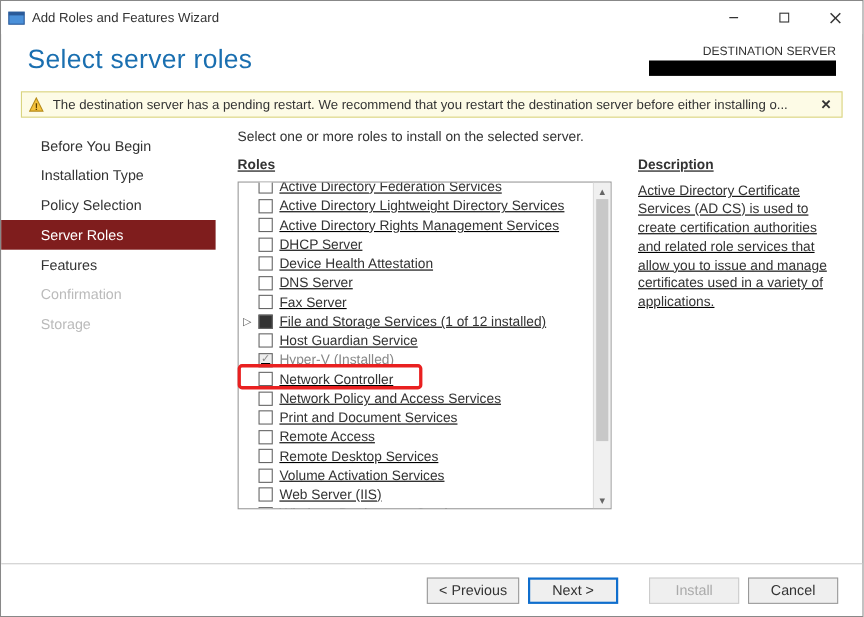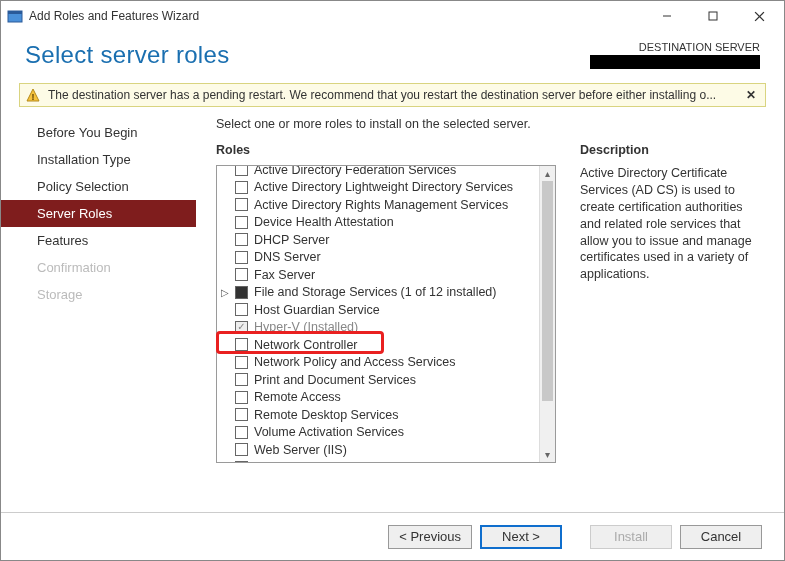--- a/index.html
+++ b/index.html
@@ -131,20 +131,21 @@
       padding-right: 20px;
     }
     .intro {
       font-size: 12.5px;
       color: #333;
       padding: 2px 0 12px 20px;
     }
     .cols {
       display: flex;
       flex: 1;
+      text-decoration: underline;
     }
     .roles-col {
       width: 340px;
       margin-left: 20px;
       display: flex;
       flex-direction: column;
     }
     .col-head {
       font-weight: bold;
       font-size: 12.5px;
@@ -342,25 +343,25 @@
             <div class="role-item">
               <span class="cb "></span>
               <span>Active Directory Lightweight Directory Services</span>
             </div>
             <div class="role-item">
               <span class="cb "></span>
               <span>Active Directory Rights Management Services</span>
             </div>
             <div class="role-item">
               <span class="cb "></span>
+              <span>DHCP Server</span>
+            </div>
+            <div class="role-item">
+              <span class="cb "></span>
               <span>Device Health Attestation</span>
-            </div>
-            <div class="role-item">
-              <span class="cb "></span>
-              <span>DHCP Server</span>
             </div>
             <div class="role-item">
               <span class="cb "></span>
               <span>DNS Server</span>
             </div>
             <div class="role-item">
               <span class="cb "></span>
               <span>Fax Server</span>
             </div>
             <div class="role-item">

